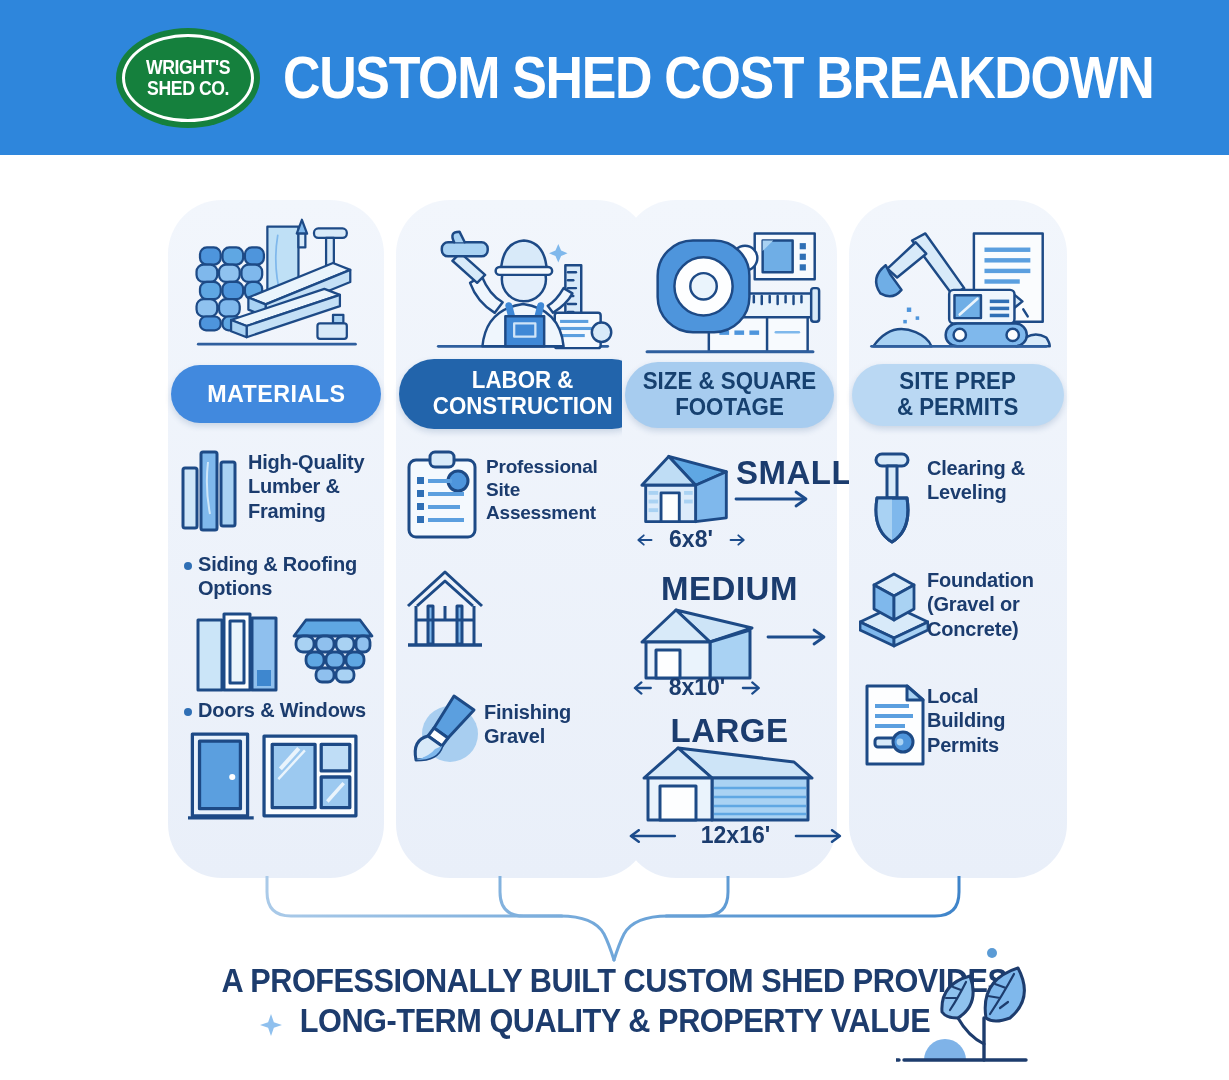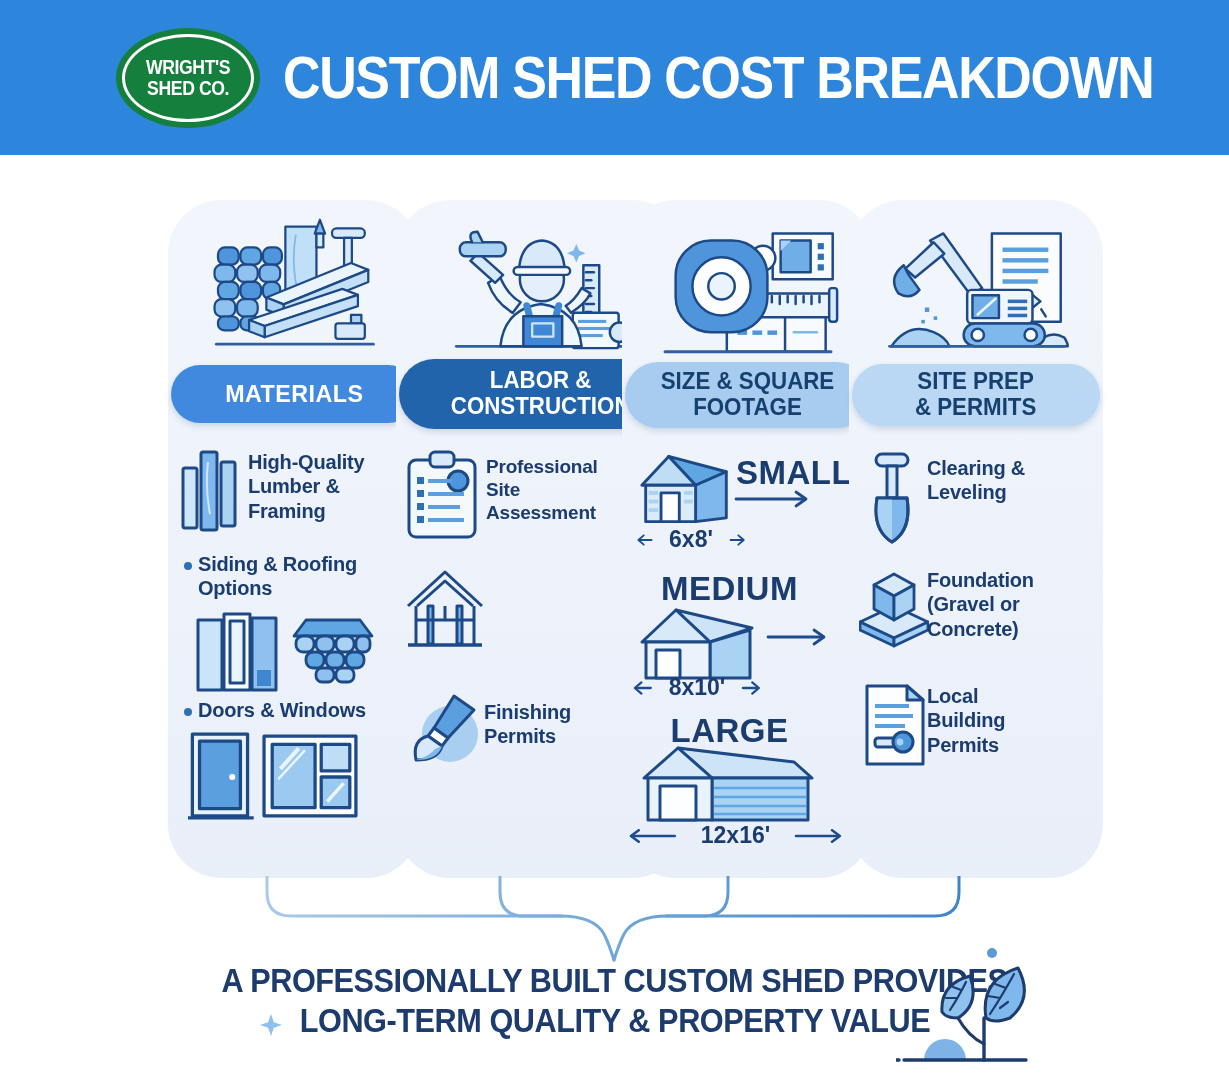--- a/index.html
+++ b/index.html
@@ -10,21 +10,21 @@
   .logo{position:absolute;left:116px;top:28px;width:144px;height:100px;background:#15803d;
         border-radius:50%;display:flex;align-items:center;justify-content:center;}
   .logo::before{content:"";position:absolute;inset:6px;border:3px solid #fff;border-radius:50%;}
   .logo-text{position:relative;color:#fff;font-weight:700;font-size:21px;line-height:.98;
         text-align:center;letter-spacing:-.5px;transform:scaleX(.84);white-space:pre-line;}
   .title{position:absolute;left:283px;top:38px;height:80px;display:flex;align-items:center;
         color:#fff;font-size:59px;font-weight:700;letter-spacing:-1.5px;white-space:nowrap;
         transform:scaleX(.88);transform-origin:left center;}
   
   .card{position:absolute;top:200px;height:678px;border-radius:54px;
-        background:linear-gradient(180deg,#F2F6FC 0%,#E9EFF9 100%);padding-left:36px;}
+        background:linear-gradient(180deg,#F2F6FC 0%,#E9EFF9 100%);}
   .c1{left:168px;width:216px;}
   .c2{left:396px;width:254px;}
   .c3{left:622px;width:215px;}
   .c4{left:849px;width:218px;}
   .illus{position:absolute;top:14px;left:50%;transform:translateX(-50%);}
   .pill{position:absolute;left:3px;right:3px;display:flex;align-items:center;justify-content:center;
         text-align:center;font-weight:700;border-radius:36px;line-height:1.12;
         box-shadow:0 3px 6px rgba(30,70,130,.18);}
   .pill span{white-space:pre-line;transform:scaleX(.97);}
   .pill-1{top:165px;height:58px;background:#4189DE;color:#fff;font-size:24px;letter-spacing:.5px;}
@@ -239,21 +239,21 @@
 
     <div class="itm" style="left:12px;top:492px;">
       <svg width="72" height="72" viewBox="0 0 72 72" stroke="#1D4A86" stroke-width="3" stroke-linejoin="round">
         <circle cx="42" cy="42" r="28" fill="#A8CEF0" stroke="none"></circle>
         <polygon points="46,4 66,18 40,46 26,36" fill="#5B9FDF"></polygon>
         <polygon points="26,36 40,46 34,54 20,44" fill="#FDFEFF"></polygon>
         <path d="M20,44 L34,54 Q30,68 8,68 Q4,48 20,44 Z" fill="#D8EAF9"></path>
         <path d="M8,68 Q22,64 27,57 L34,54 Q30,68 8,68 Z" fill="#7FB8EC" stroke="none"></path>
       </svg>
     </div>
-    <div class="itm itm-text" style="left:88px;top:500px;width:120px;">Finishing Permits</div>
+    <div class="itm itm-text" style="left:88px;top:500px;width:120px;">Finishing Gravel</div>
   </div>
 
   <div class="card c3">
     <svg class="illus" width="198" height="150" viewBox="0 0 220 170" stroke="#1D4A86" stroke-width="2.8" stroke-linejoin="round" stroke-linecap="round">
       <g>
         <rect x="138" y="22" width="68" height="52" fill="#F7FAFE"></rect>
         <rect x="147" y="30" width="34" height="36" fill="#6FAEE6"></rect>
         <polygon points="147,30 159,30 147,42" fill="#A9D2F3" stroke="none"></polygon>
         <rect x="189" y="33" width="7" height="7" fill="#2F6FB5" stroke="none"></rect>
           <rect x="189" y="45" width="7" height="7" fill="#2F6FB5" stroke="none"></rect>

